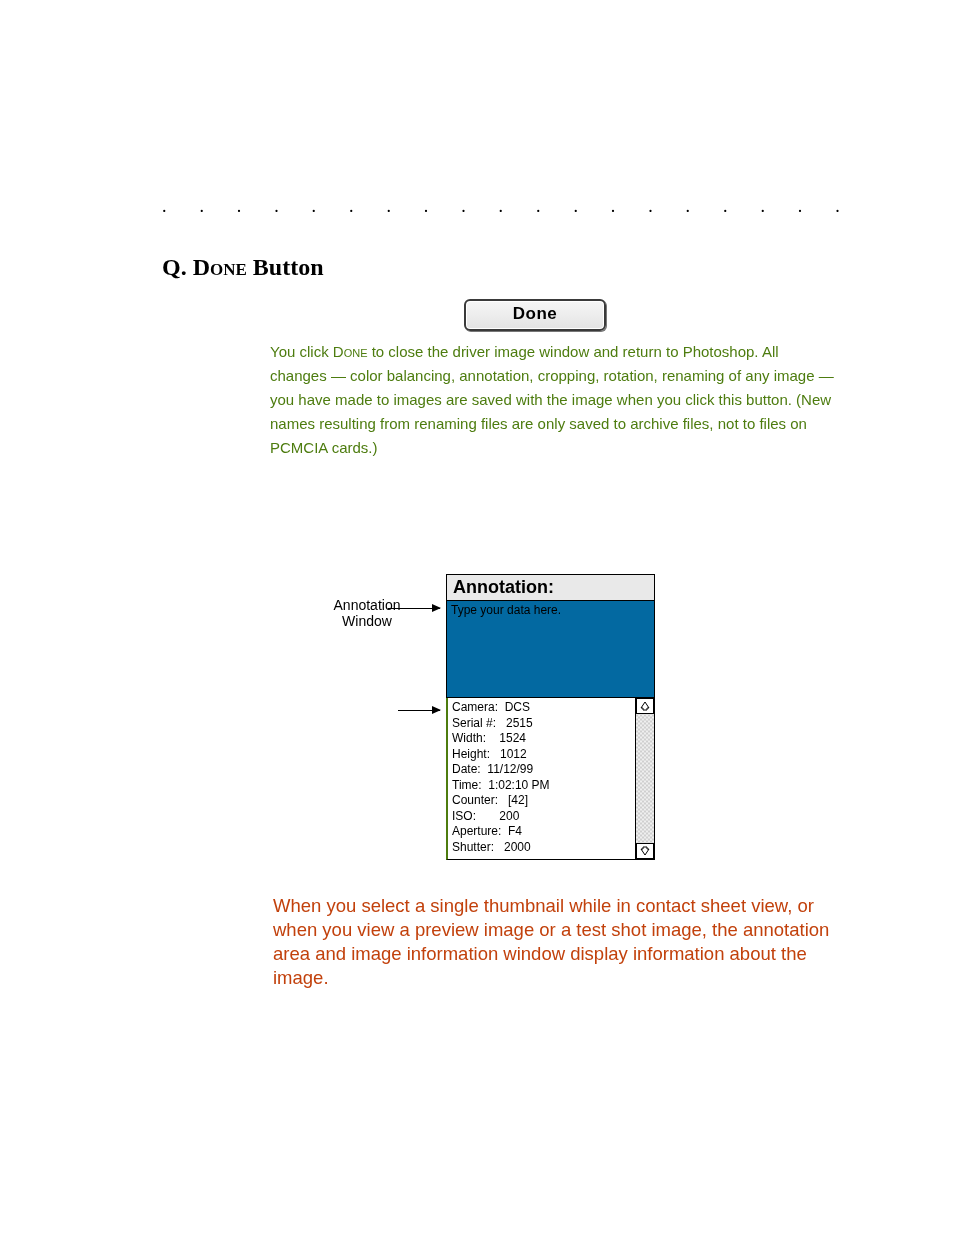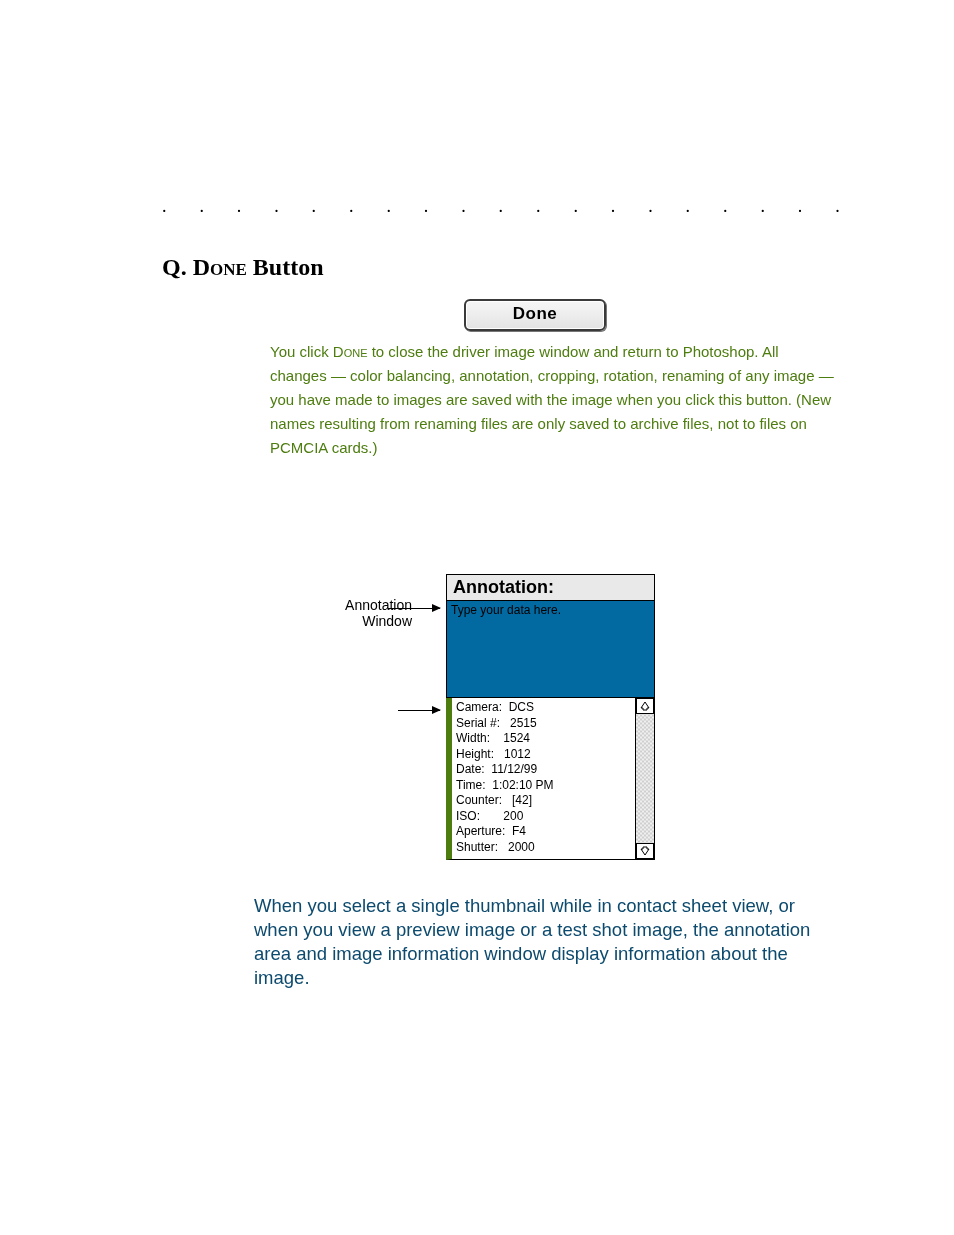--- a/index.html
+++ b/index.html
@@ -99,21 +99,21 @@
     border: 1px solid #000;
     height: 92px;
     padding: 2px 4px;
     font-family: "Geneva", "Tahoma", Arial, sans-serif;
     font-size: 12px;
     line-height: 14px;
     background: #0369a1;
   }
   .fig-info-wrap {
     display: flex;
-    border-left: 6px solid #4d7c0f;
+    border-left: 2px solid #4d7c0f;
     border-right: 1px solid #000;
     border-bottom: 1px solid #000;
   }
   .fig-info {
     flex: 1;
     padding: 2px 4px 4px 4px;
     font-family: "Geneva", "Tahoma", Arial, sans-serif;
     font-size: 12px;
     line-height: 15.5px;
     white-space: pre;
@@ -138,21 +138,21 @@
   }
   .fig-scroll .arrow.up { top: 0; }
   .fig-scroll .arrow.down { bottom: 0; }
   .fig-scroll svg { width: 10px; height: 10px; }
   
   .callout {
     position: absolute;
     font-family: "Optima", "Segoe UI", "Trebuchet MS", sans-serif;
     font-size: 14px;
     line-height: 16px;
-    text-align: right;
+    text-align: center;
     color: #000;
   }
   .callout.ann { left: 322px; top: 597px; width: 90px; }
   .callout.info { left: 322px; top: 697px; width: 100px; }
   .connector {
     position: absolute;
     height: 1px;
     background: #000;
   }
   .connector::after {
@@ -162,27 +162,27 @@
     top: -4px;
     width: 0; height: 0;
     border-left: 9px solid #000;
     border-top: 4.5px solid transparent;
     border-bottom: 4.5px solid transparent;
   }
   .conn-ann { left: 388px; top: 608px; width: 52px; }
   .conn-info { left: 398px; top: 710px; width: 42px; }
   .body-rs {
     position: absolute;
-    left: 254px;
+    left: 273px;
     top: 894px;
     width: 566px;
     font-family: "Optima", "Segoe UI", "Trebuchet MS", "Lucida Sans", sans-serif;
     font-size: 18.5px;
     line-height: 24px;
-    color: #0c4a6e;
+    color: #c2410c;
   }
   .footer {
     position: absolute;
     left: 162px;
     top: 1058px;
     font-family: "Optima", "Segoe UI", "Trebuchet MS", sans-serif;
     font-size: 15px;
     color: #222;
   }
   .footer .tri { font-size: 11px; vertical-align: 1px; }

